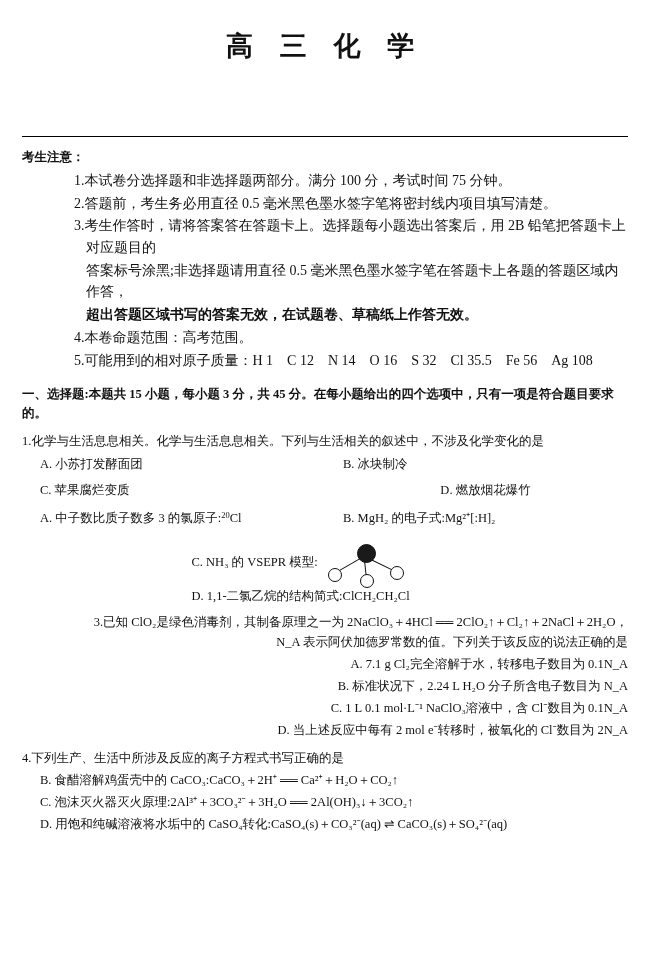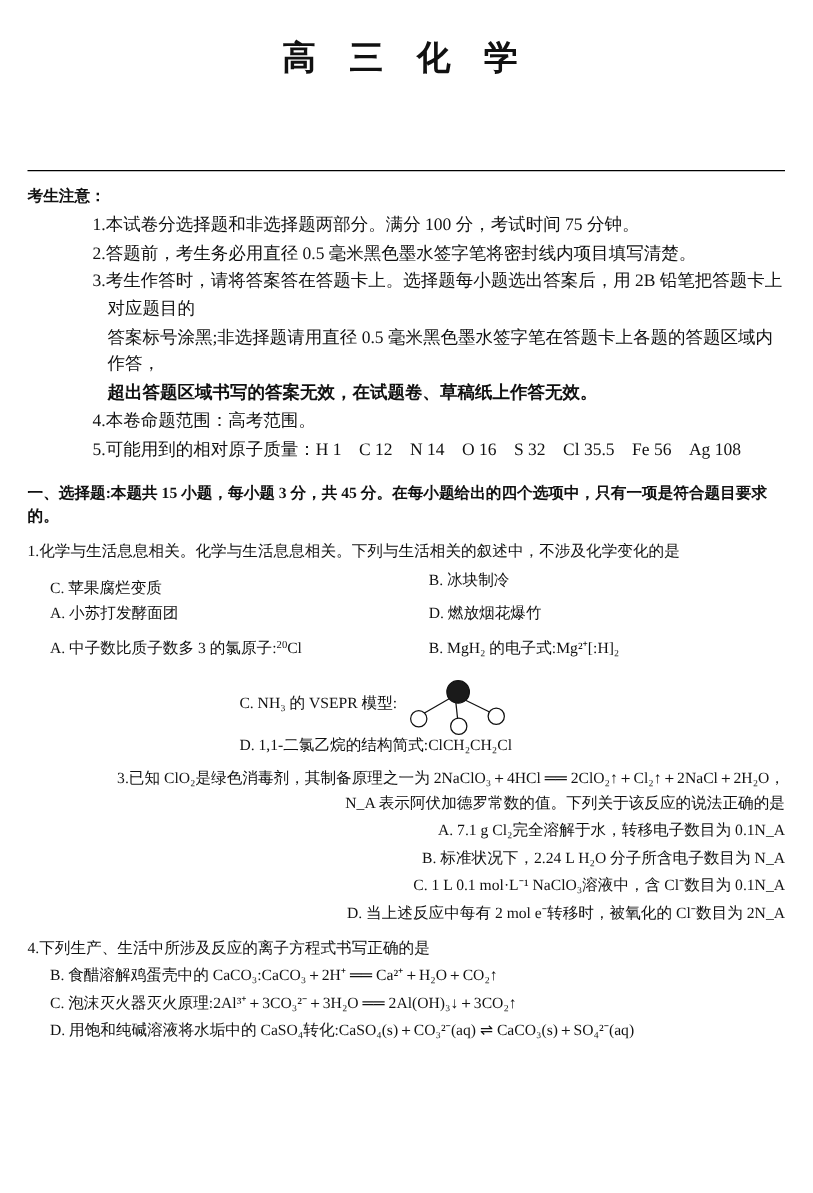--- a/index.html
+++ b/index.html
@@ -147,26 +147,26 @@
   </ul>
 
   <div class="sec-head">
     <span class="bold">一、选择题:</span><span class="bold">本题共 15 小题，每小题 3 分，共 45 分。在每小题给出的四个选项中，只有一项是符合题目要求的。</span>
   </div>
 
   <div class="q">
     <span class="stem"><span>1.</span><span>化学与生活息息相关。化学与生活息息相关。下列与生活相关的叙述中，不涉及化学变化的是</span></span>
     <div class="opts">
       <div class="col">
+        <div>A. 小苏打发酵面团</div>
         <div style="margin-top:6px;">C. 苹果腐烂变质</div>
-        <div>A. 小苏打发酵面团</div>
       </div>
       <div class="col">
         <div>B. 冰块制冷</div>
-        <div style="margin-top:6px;">D. 燃放烟花爆竹</div>
+        <div style="margin-top:6px;text-align:center;">D. 燃放烟花爆竹</div>
       </div>
     </div>
   </div>
 
   <div class="q">
     <div class="opts" style="margin-top:5px;">
       <div class="col">
         <div><span>A. 中子数比质子数多 3 的氯原子:</span><sup>20</sup><span>Cl</span></div>
       </div>
       <div class="col">

